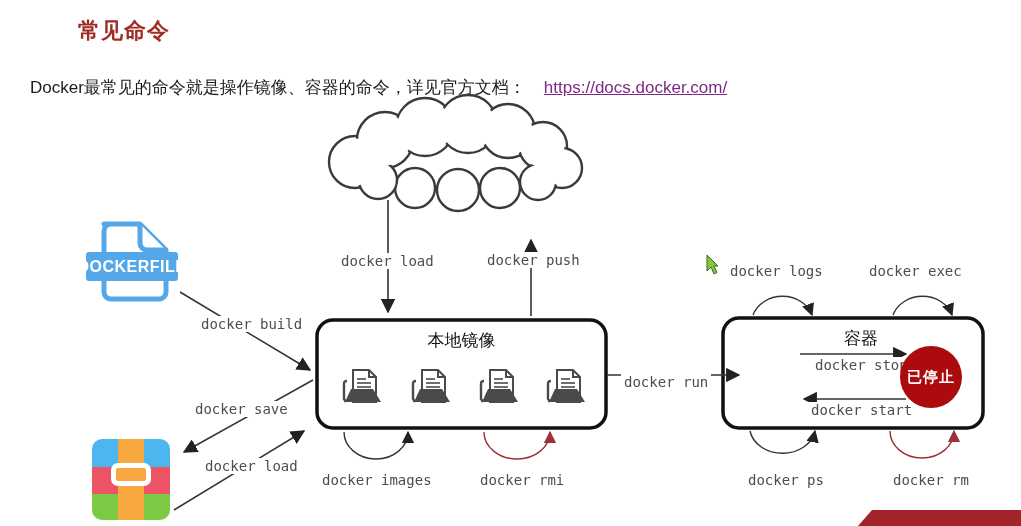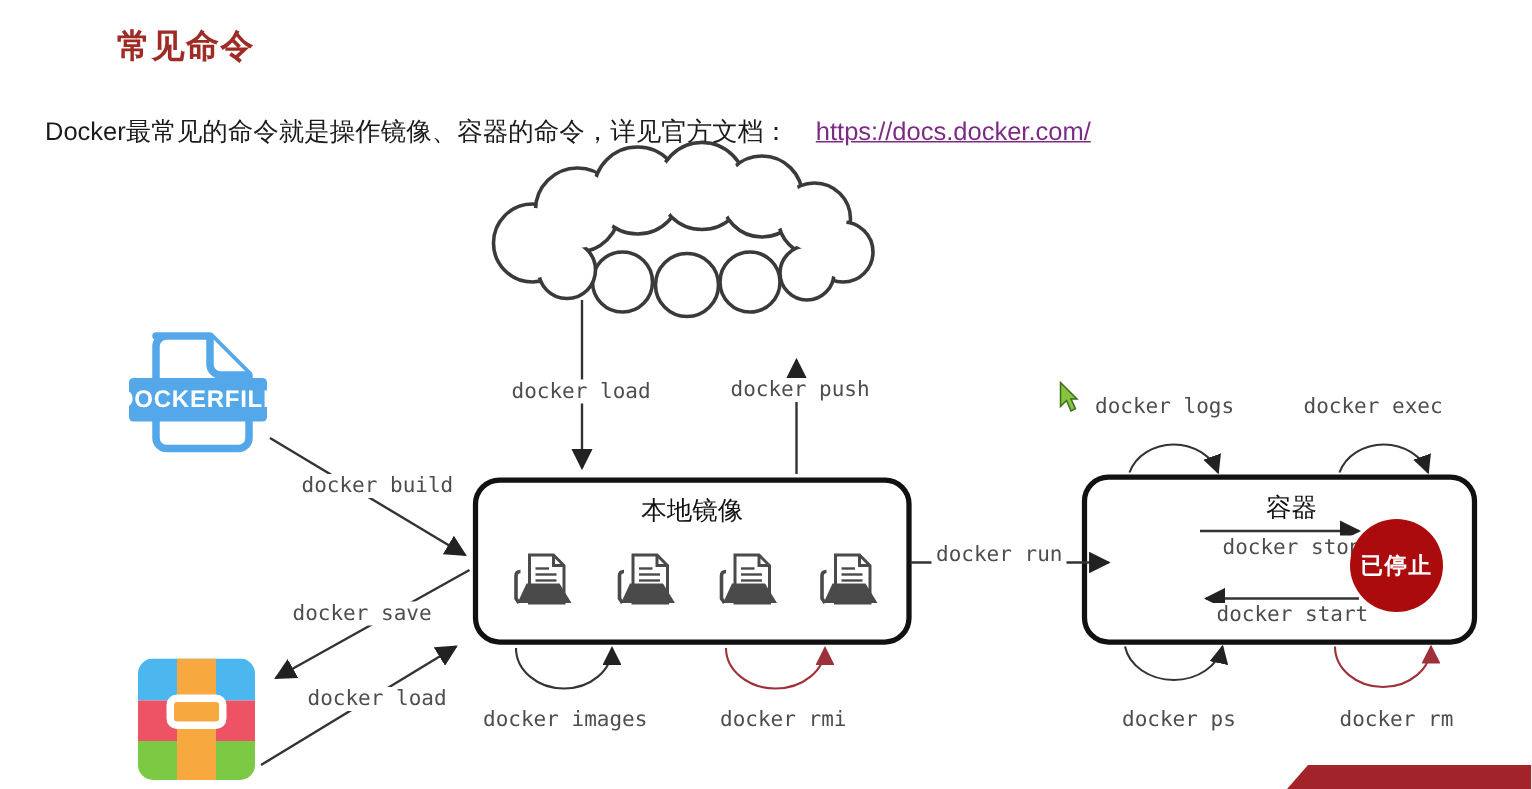--- a/index.html
+++ b/index.html
@@ -156,21 +156,21 @@
     </g>
   </svg>
 
   <div class="cmd" style="left:338px;top:253px;">docker load</div>
   <div class="cmd" style="left:484px;top:252px;">docker push</div>
   <div class="cmd" style="left:198px;top:316px;">docker build</div>
   <div class="cmd" style="left:192px;top:401px;">docker save</div>
   <div class="cmd" style="left:202px;top:458px;">docker load</div>
   <div class="cmd" style="left:319px;top:472px;">docker images</div>
   <div class="cmd" style="left:477px;top:472px;">docker rmi</div>
-  <div class="cmd" style="left:621px;top:362px;">docker run</div>
+  <div class="cmd" style="left:621px;top:374px;">docker run</div>
   <div class="cmd" style="left:727px;top:263px;">docker logs</div>
   <div class="cmd" style="left:866px;top:263px;">docker exec</div>
   <div class="cmd" style="left:812px;top:357px;">docker stop</div>
   <div class="cmd" style="left:808px;top:402px;">docker start</div>
   <div class="cmd" style="left:745px;top:472px;">docker ps</div>
   <div class="cmd" style="left:890px;top:472px;">docker rm</div>
 
   <div class="boxtitle" style="left:317px;top:329px;width:289px;">本地镜像</div>
   <div class="boxtitle" style="left:723px;top:327px;width:276px;">容器</div>
 

